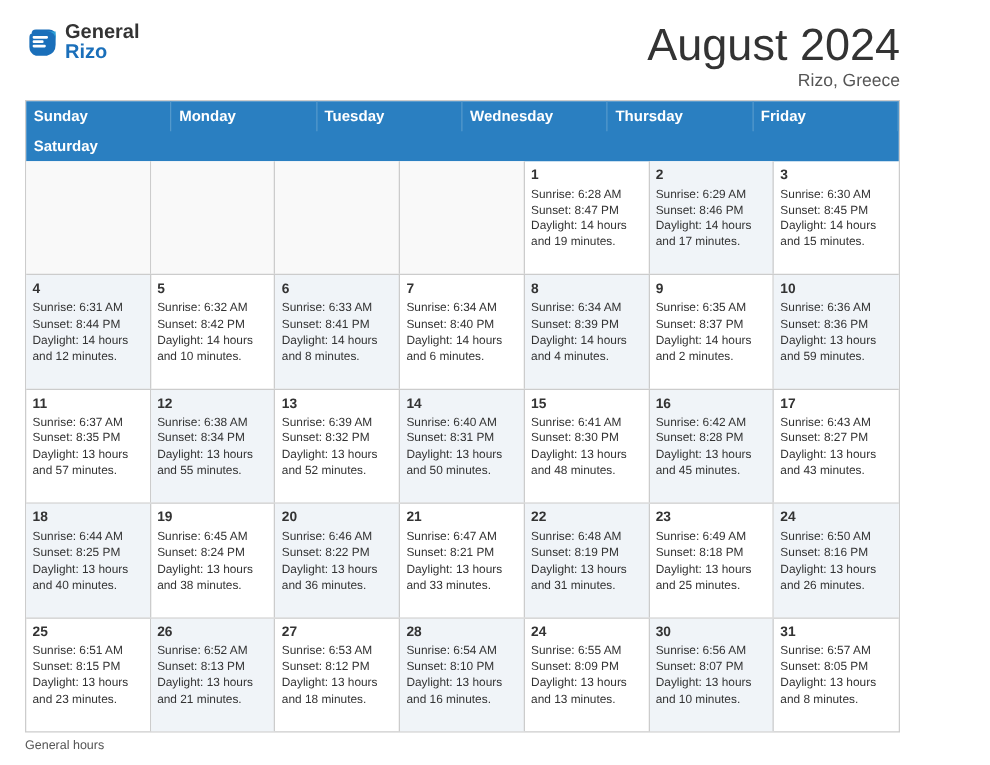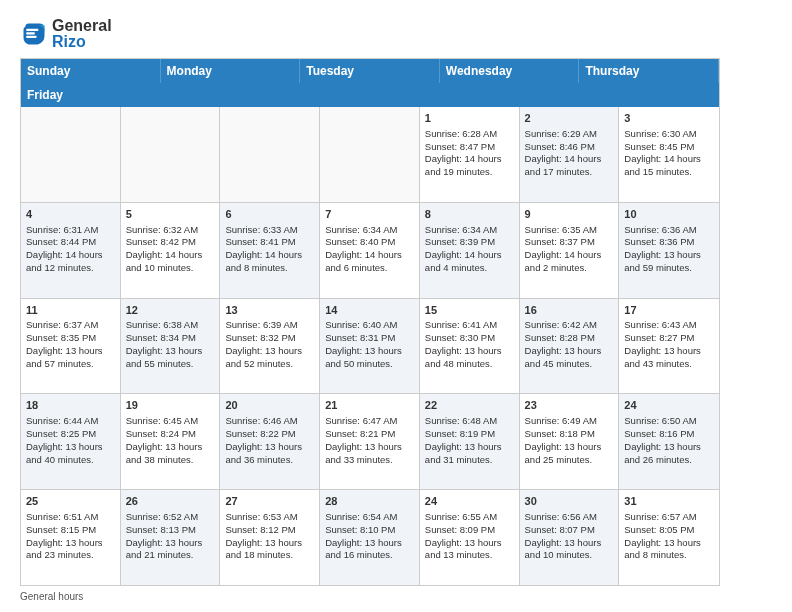--- a/index.html
+++ b/index.html
@@ -62,21 +62,21 @@
       margin-top: 2px;
     }
     .calendar {
       flex: 1;
       display: flex;
       flex-direction: column;
       border: 1px solid #ccc;
     }
     .cal-header {
       display: grid;
-      grid-template-columns: repeat(5, 1fr);
+      grid-template-columns: repeat(6, 1fr);
       background: #2a7fc1;
     }
     .cal-header-cell {
       color: #fff;
       font-size: 12px;
       font-weight: bold;
       padding: 5px 6px;
       text-align: left;
       border-right: 1px solid #5499cc;
     }
@@ -138,30 +138,35 @@
         <path d="M18 6 L28 6 L28 14 Q28 6 20 6Z" fill="#2a9fd6"></path>
         <rect x="7" y="10" width="14" height="2.5" rx="1" fill="white"></rect>
         <rect x="7" y="14" width="10" height="2.5" rx="1" fill="white"></rect>
         <rect x="7" y="18" width="12" height="2.5" rx="1" fill="white"></rect>
       </svg>
       <div class="logo-text">
         <span class="logo-general">General</span>
         <span class="logo-blue">Rizo</span>
       </div>
     </div>
+    <div class="title-area">
+      <div class="month-title">August 2024</div>
+      <div class="location">Rizo, Greece</div>
+    </div>
   </div>
 
   <div class="calendar">
     <div class="cal-header" id="cal-header">
         <div class="cal-header-cell">Sunday</div>
         <div class="cal-header-cell">Monday</div>
         <div class="cal-header-cell">Tuesday</div>
         <div class="cal-header-cell">Wednesday</div>
         <div class="cal-header-cell">Thursday</div>
         <div class="cal-header-cell">Friday</div>
+        <div class="cal-header-cell">Saturday</div>
       </div>
     <div class="cal-body" id="cal-body">
         <div class="cal-row">
           <div class="cal-cell empty"></div>
           <div class="cal-cell empty"></div>
           <div class="cal-cell empty"></div>
           <div class="cal-cell empty"></div>
           <div class="cal-cell">
             <span class="day-num">1</span>
             <div>Sunrise: 6:28 AM</div>

